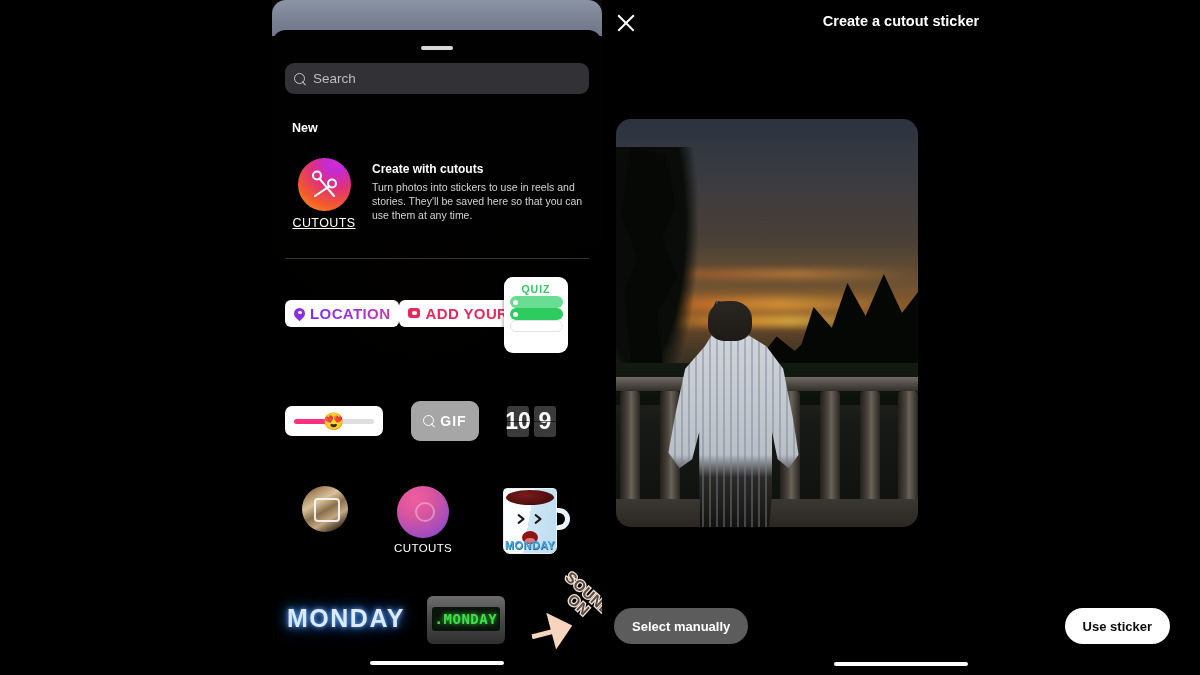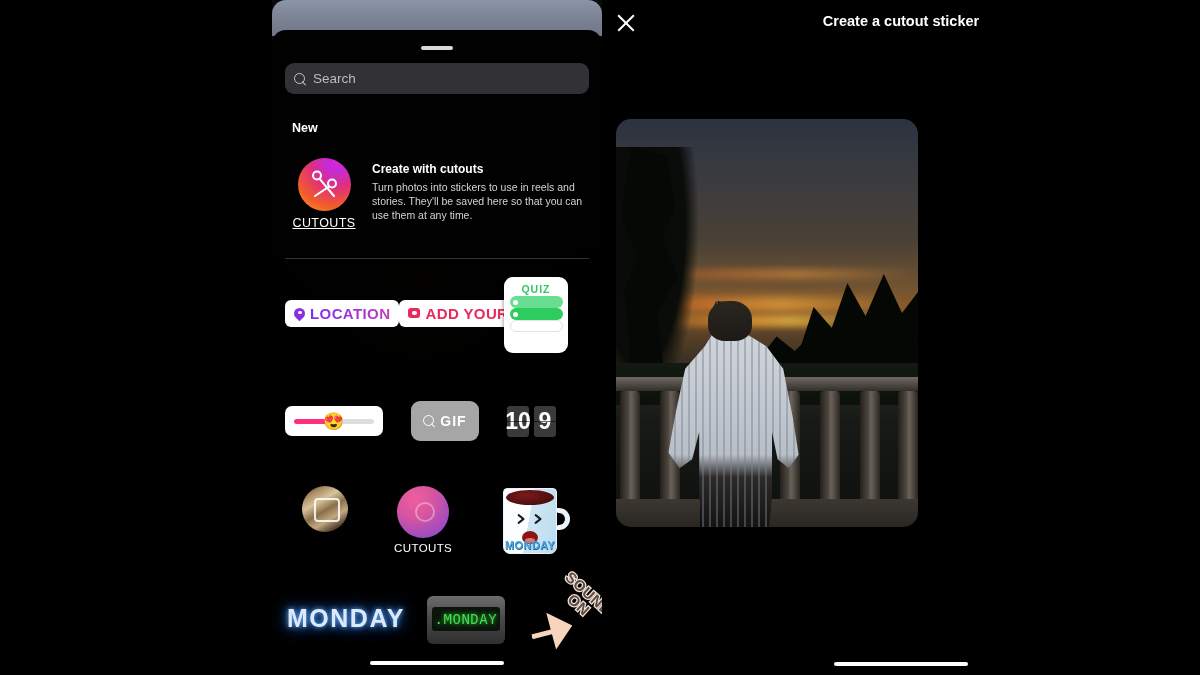--- a/index.html
+++ b/index.html
@@ -155,21 +155,21 @@
 
   .neon-monday {
     color:#dce9f7; font-size:25px; font-weight:bold; letter-spacing:1.5px;
     text-shadow: 0 0 5px #5fa8ff, 0 0 12px #2f6fd0, 0 0 20px #1b4f9c;
     font-family:"Liberation Sans", sans-serif;
   }
   .clockradio { width: 88px; height: 48px; background: linear-gradient(180deg,#6d6d6d 0%,#4a4a4a 45%,#2f2f2f 100%);
     border-radius:6px; padding: 11px 5px 5px; }
   .cr-screen { width:100%; height:24px; background:#0a140a; border-radius:3px;
     display:flex; align-items:center; justify-content:center;
-    color:#3fe04a; font-size:14px; font-weight:normal; letter-spacing:.5px;
+    color:#3fe04a; font-size:14px; font-weight:bold; letter-spacing:.5px;
     font-family:"DejaVu Sans Mono", monospace; text-shadow:0 0 5px #3fe04a;text-align:center; }
 
   .soundon { width: 86px; height: 80px; position: relative; }
   .so-arrow { position:absolute; left:4px; top:30px; width:42px; height:38px;
     background:#f6d5bc; clip-path: polygon(0% 45%, 48% 45%, 48% 0%, 100% 50%, 48% 100%, 48% 58%, 0% 58%);
     transform: rotate(-15deg); }
   .so-text { position:absolute; left:26px; top:2px; width:62px; transform: rotate(42deg);
     color:#5b4b42; font-size:15px; font-weight:bold; letter-spacing:.5px; line-height:1.0;
     -webkit-text-stroke: 2.5px #f2e3d8; paint-order: stroke fill; text-align:center; }
 
@@ -384,16 +384,20 @@
         <div class="baluster" style="left:282px;"></div>
         <div class="rail-bottom"></div>
       </div>
       <div class="person">
         <div class="person-legs"></div>
         <div class="person-body"></div>
         <div class="person-head"></div>
       </div>
     </div>
 
+    <div class="rp-actions">
+      <div class="btn btn-secondary">Select manually</div>
+      <div class="btn btn-primary">Use sticker</div>
+    </div>
     <div class="rp-home"></div>
   </div>
 
 </div>
 
 </body></html>

